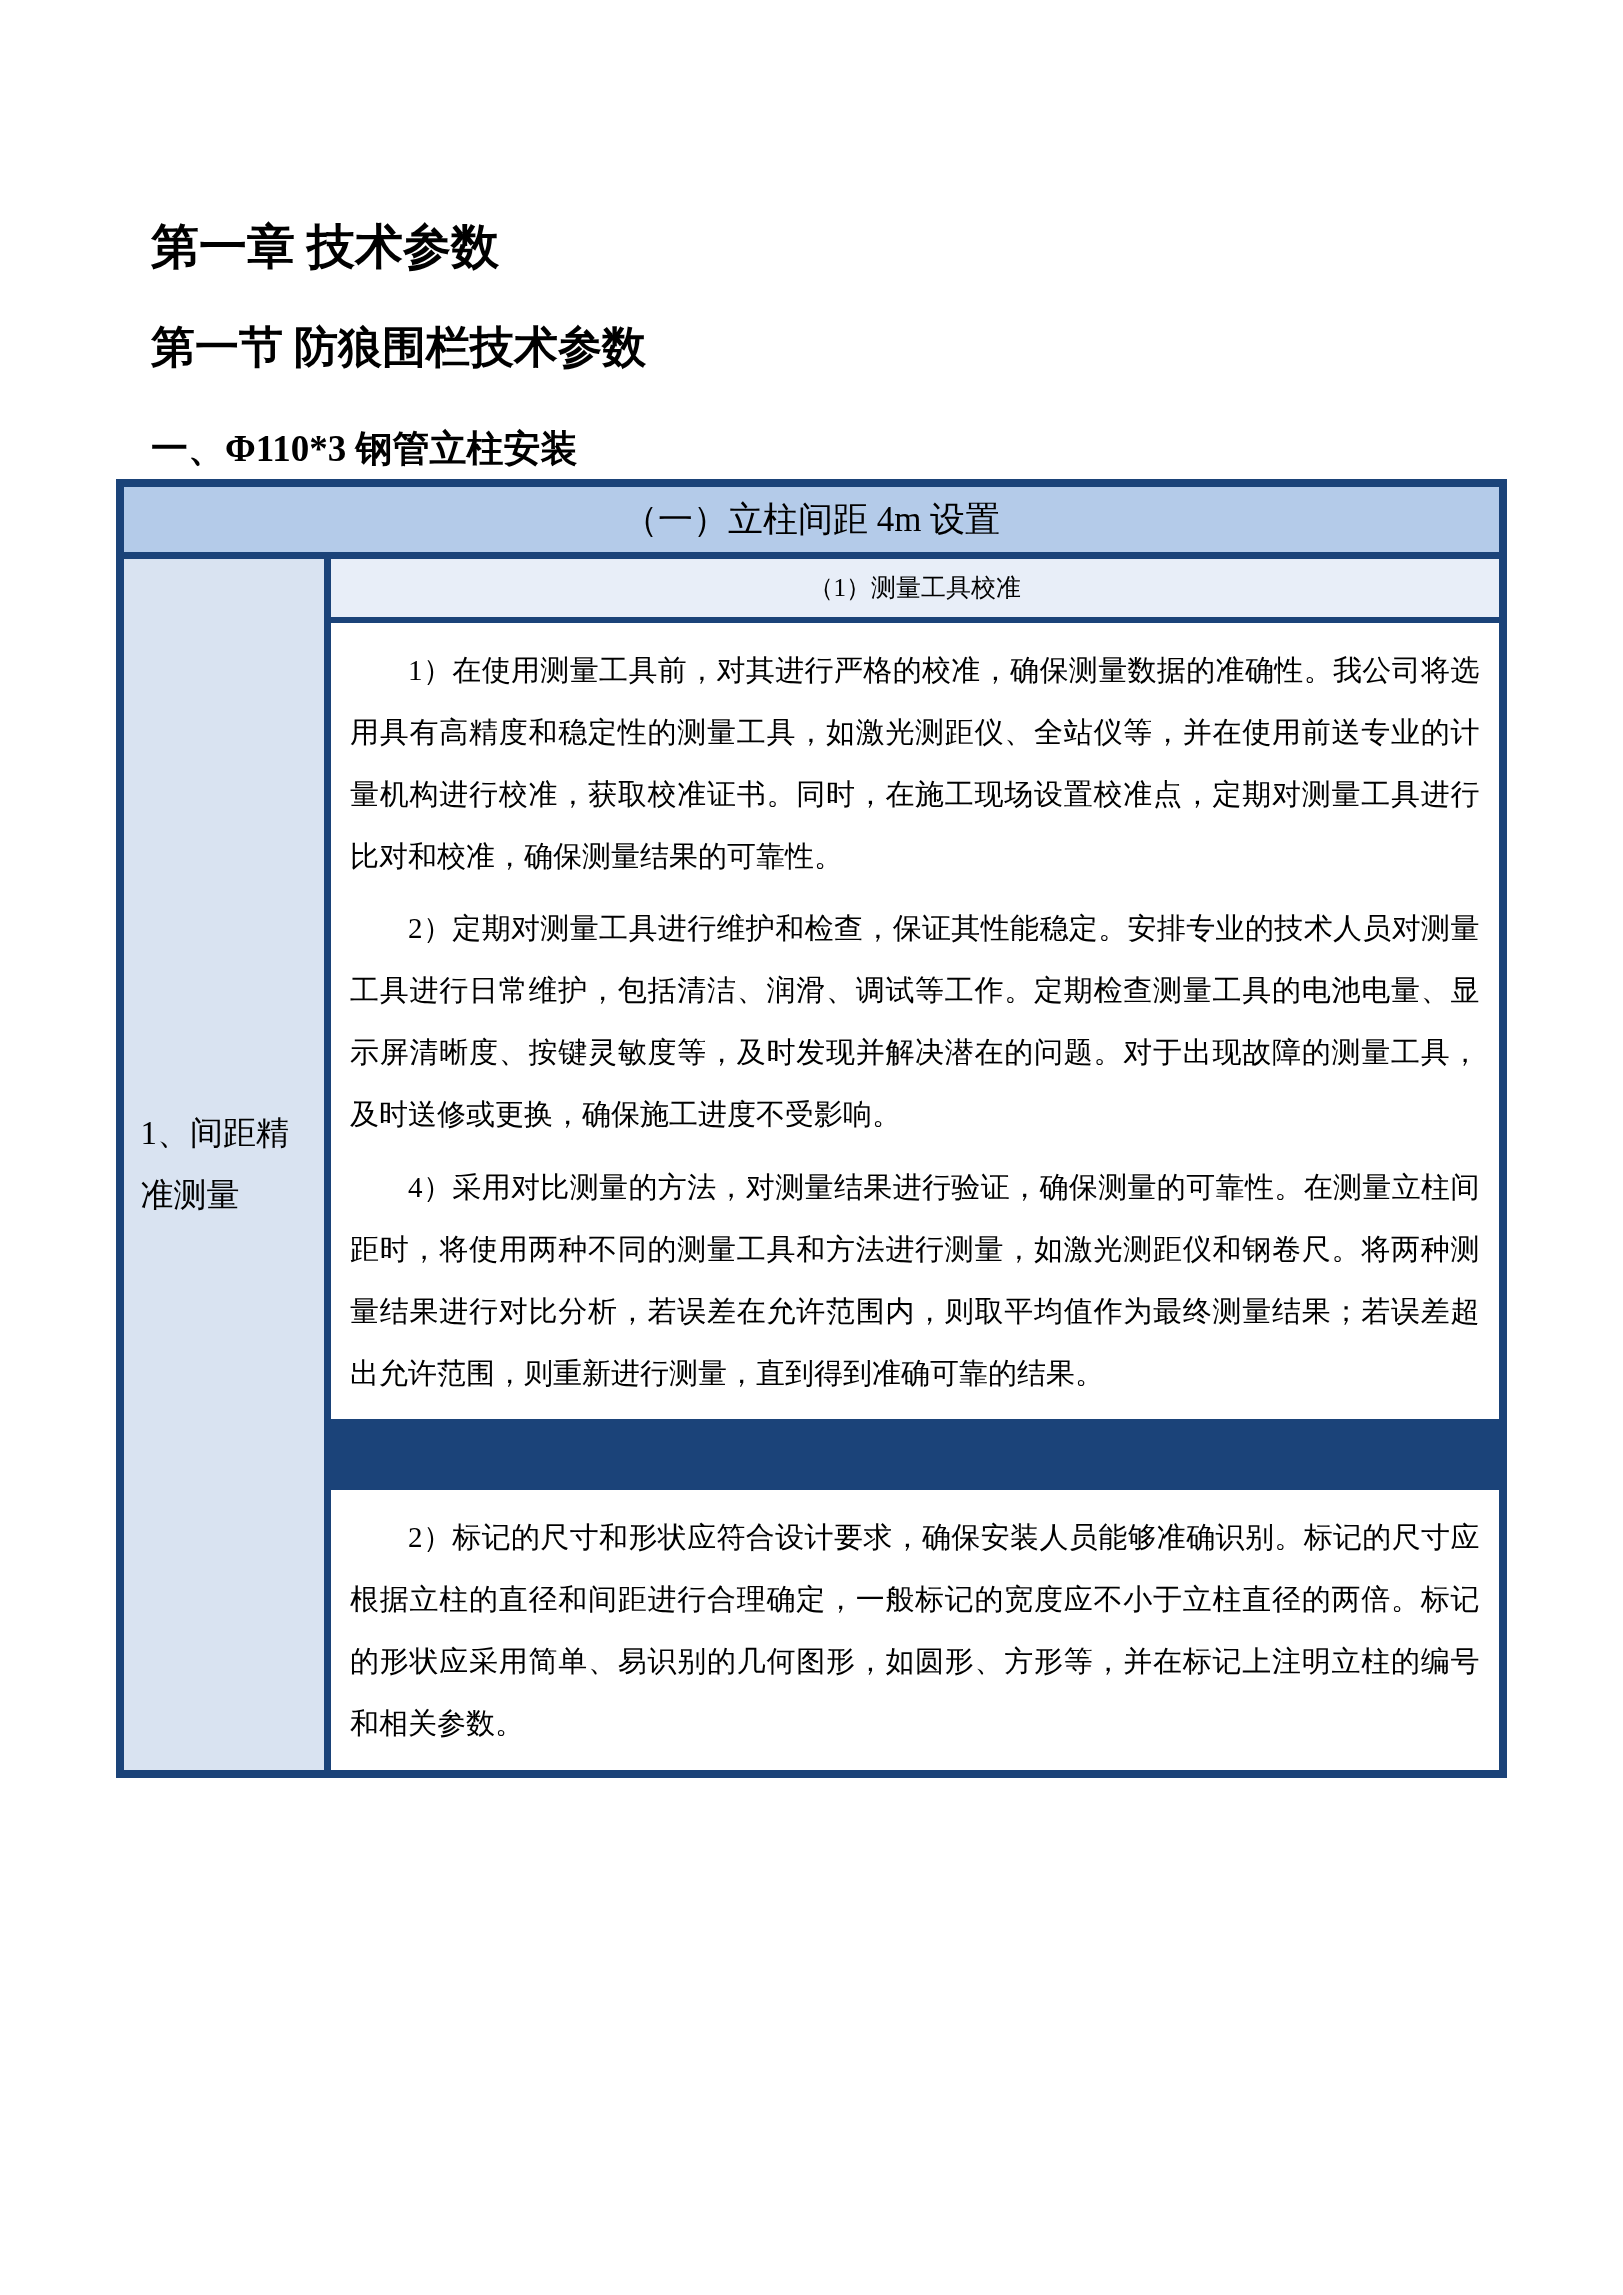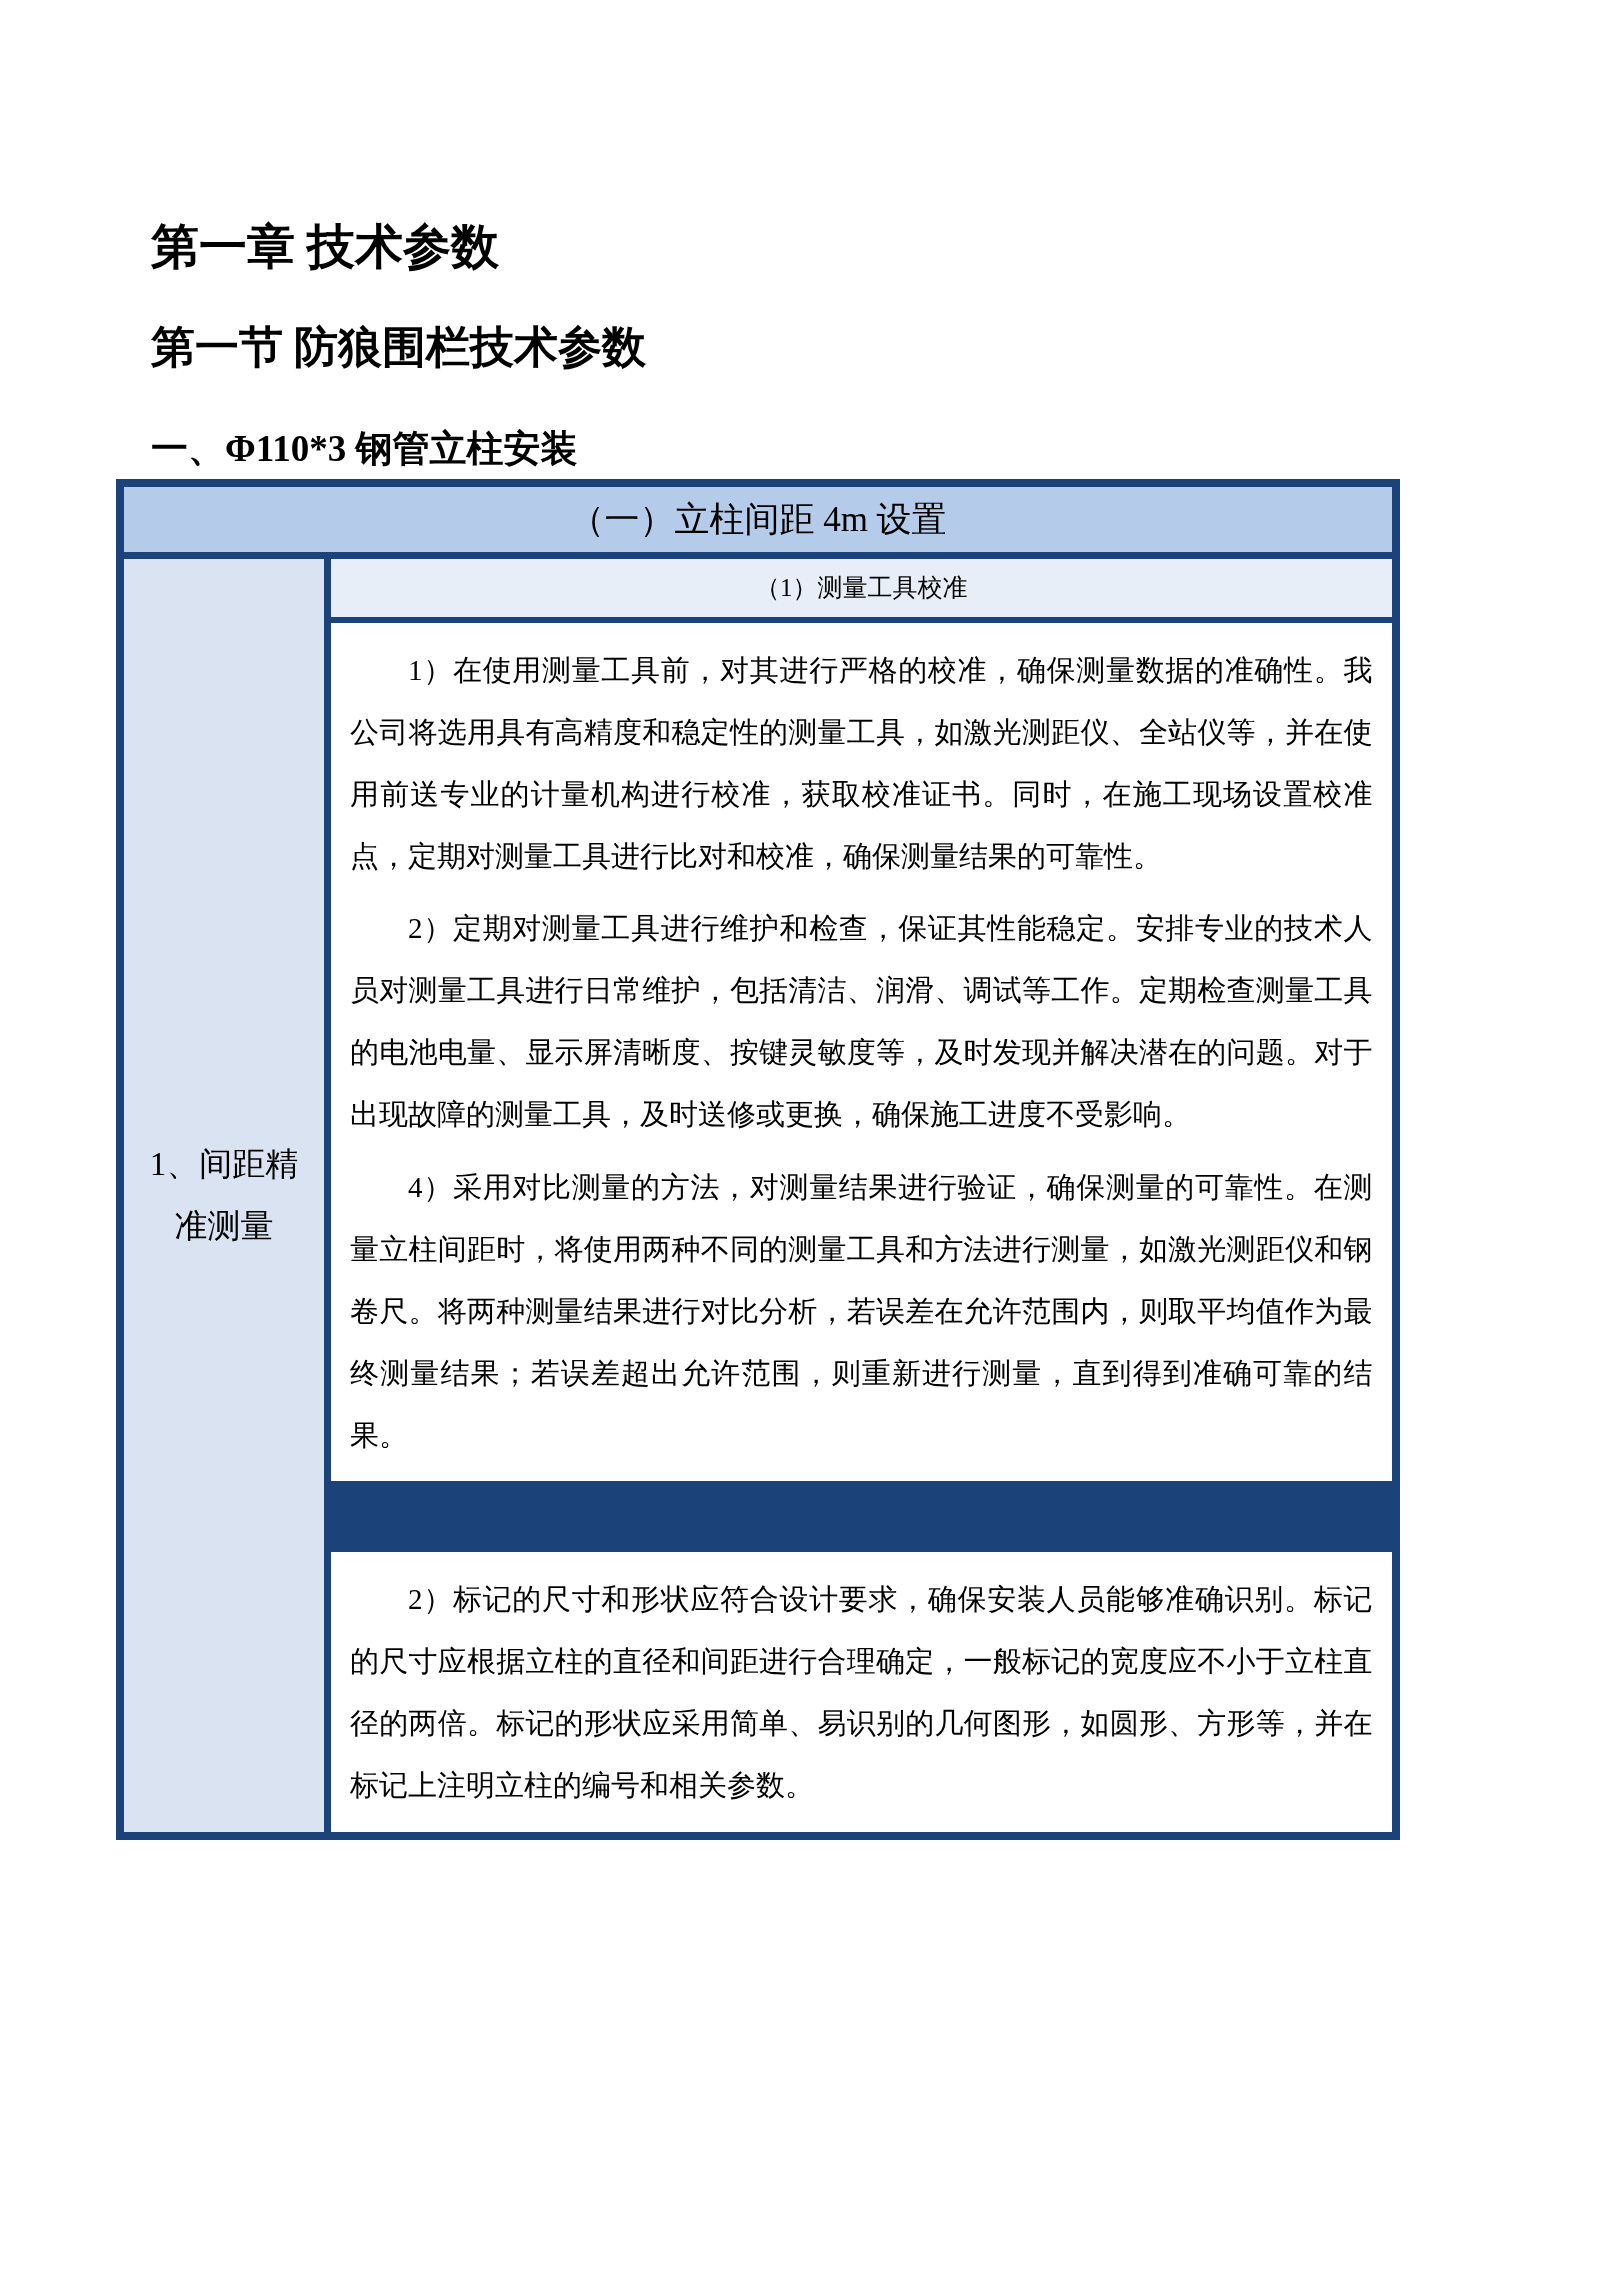--- a/index.html
+++ b/index.html
@@ -23,21 +23,21 @@
     white-space: nowrap;
   }
   #chapter-heading    { top: 202px; font-size: 48px; }
   #section-heading    { top: 306px; font-size: 44px; }
   #subsection-heading { top: 411px; font-size: 37px; }
 
   .spec-table {
     position: absolute;
     left: 116px;
     top: 479px;
-    width: 1284px;
+    width: 1391px;
     box-sizing: border-box;
     border: 8.5px solid #1b4379;
     background: #1b4379;
     display: grid;
     grid-template-columns: 200px 1fr;
     grid-template-rows: 65px 58px auto 58px auto;
     gap: 6.5px;
   }
   .cell {
     box-sizing: border-box;
@@ -55,21 +55,21 @@
     grid-column: 1;
     grid-row: 2 / 6;
     background: #d9e3f1;
     display: flex;
     align-items: center;
     justify-content: center;
   }
   .cell-label span {
     display: block;
     max-width: 167px;
-    text-align: center;
+    text-align: left;
     font-size: 33px;
     line-height: 62px;
   }
   .cell-sub {
     grid-column: 2;
     background: #e8eef8;
     display: flex;
     align-items: center;
     justify-content: center;
     font-size: 25px;

